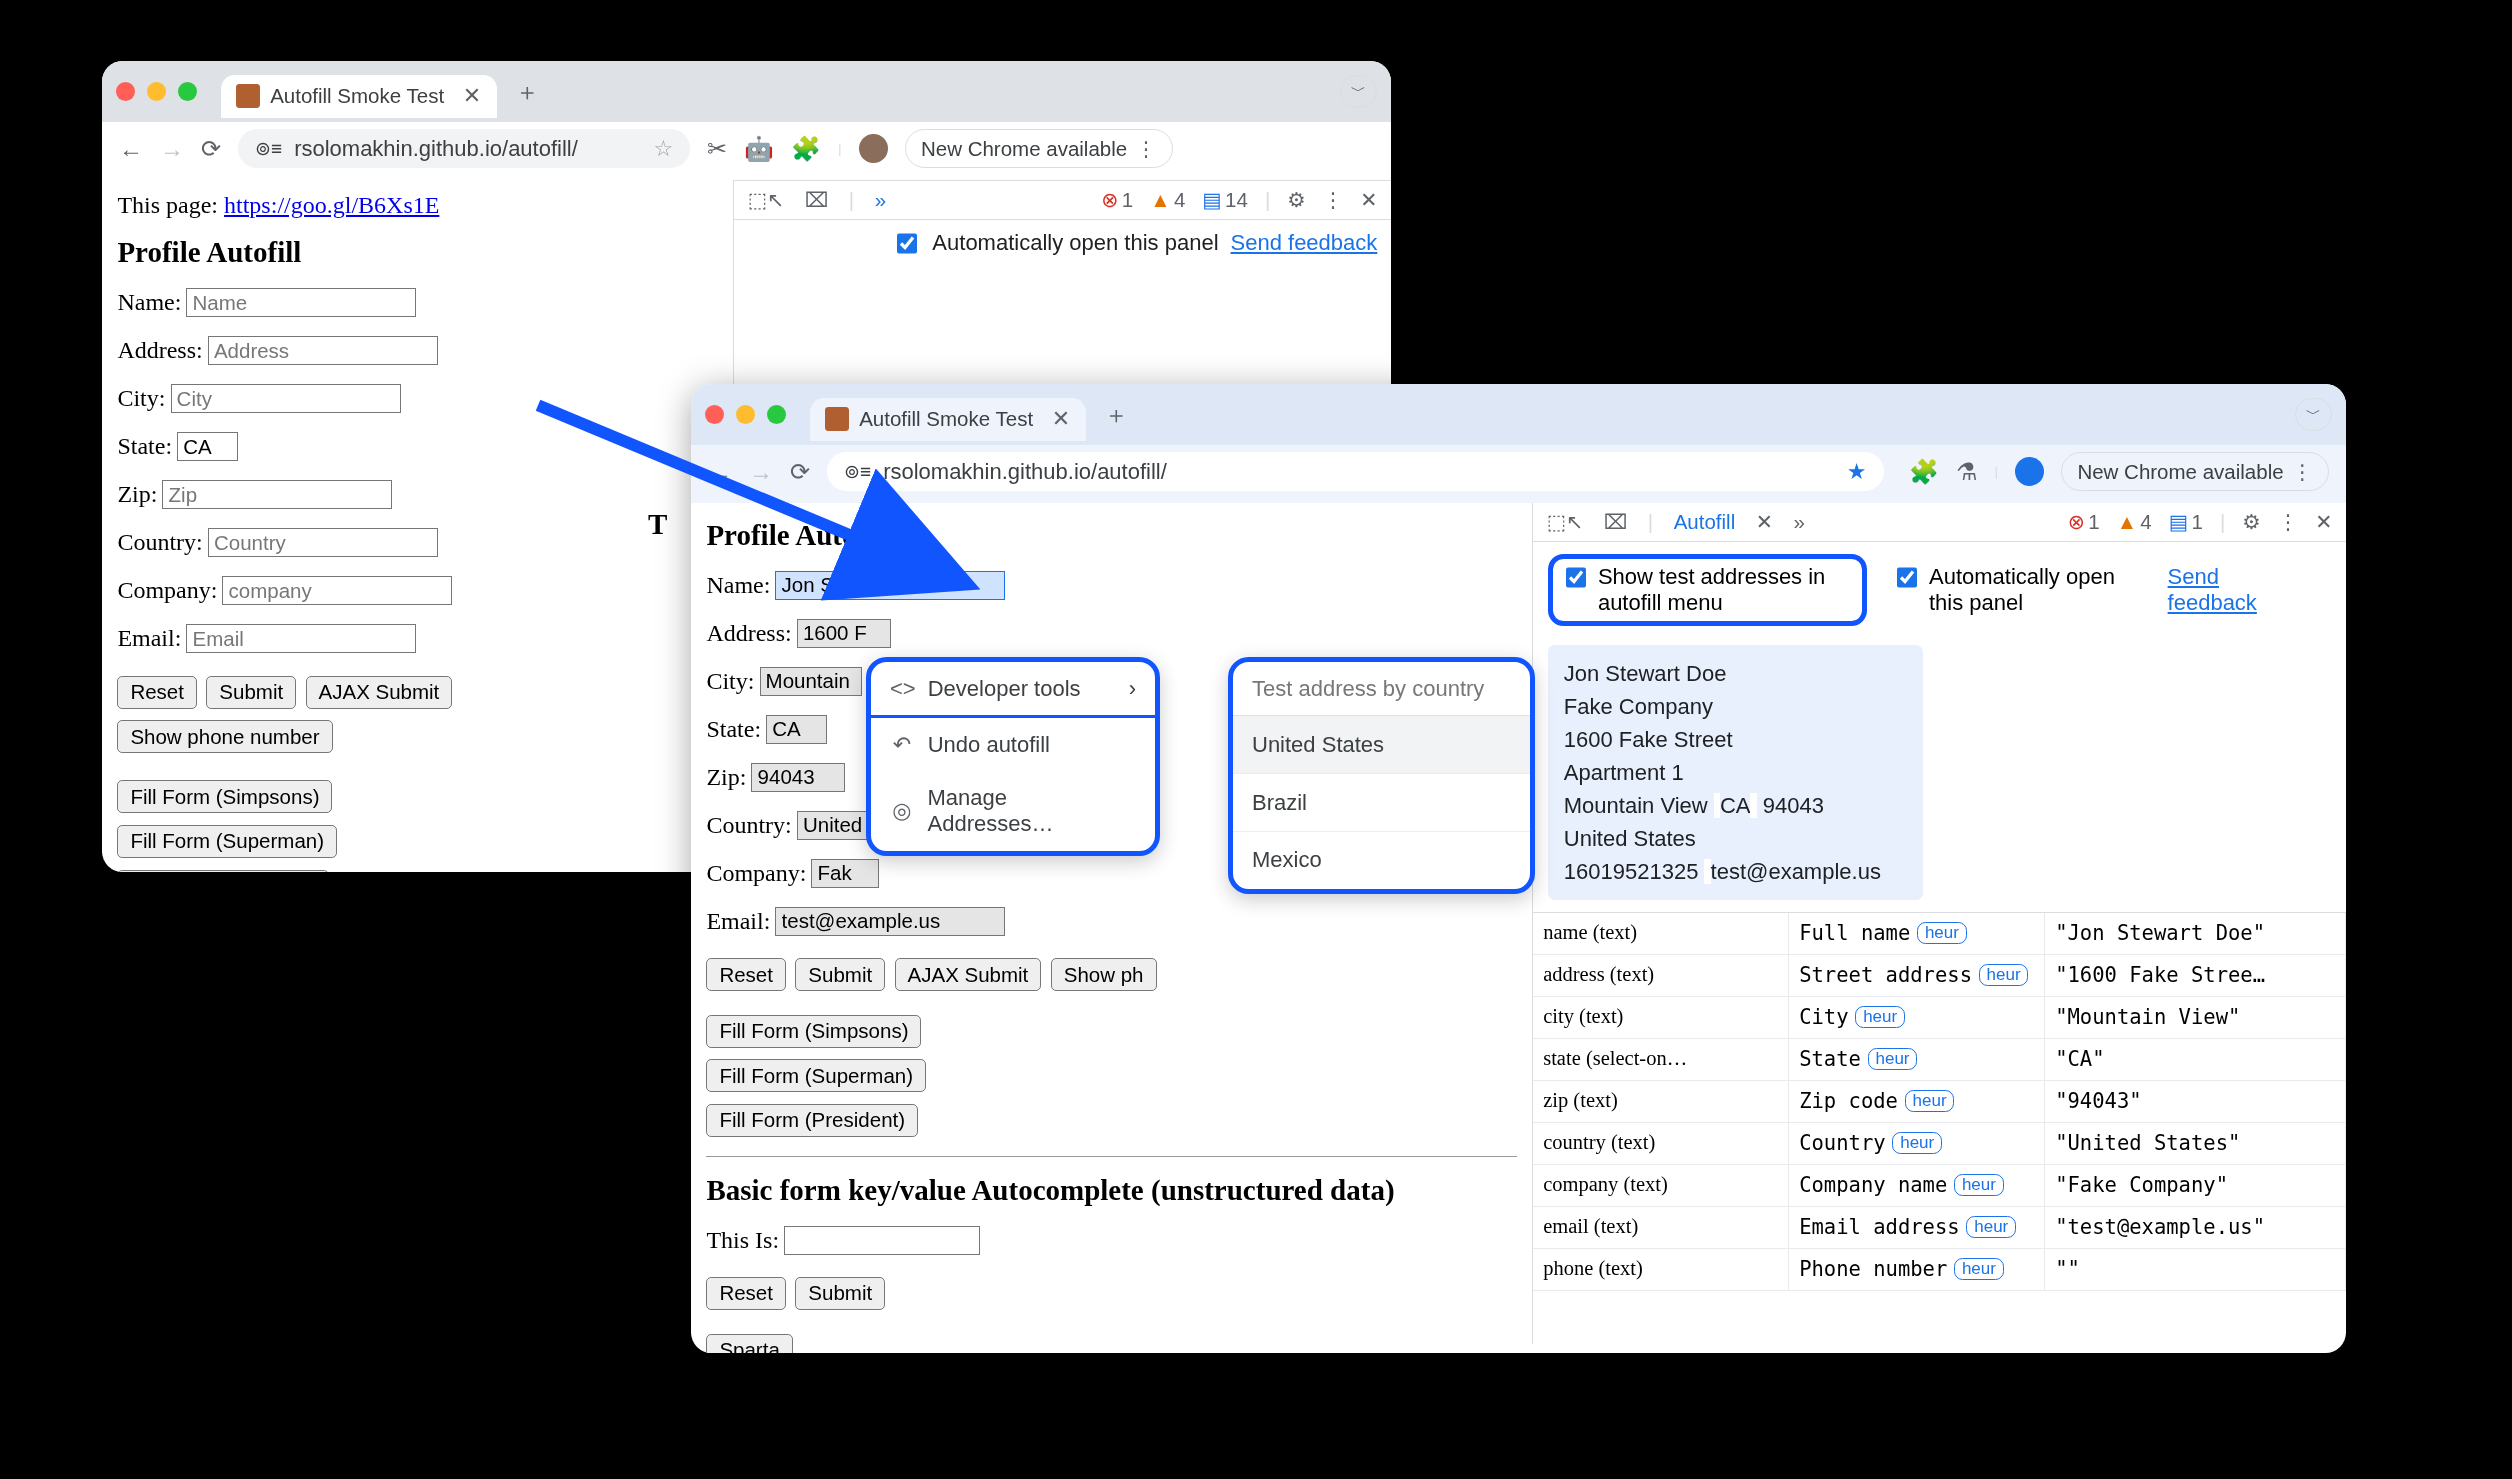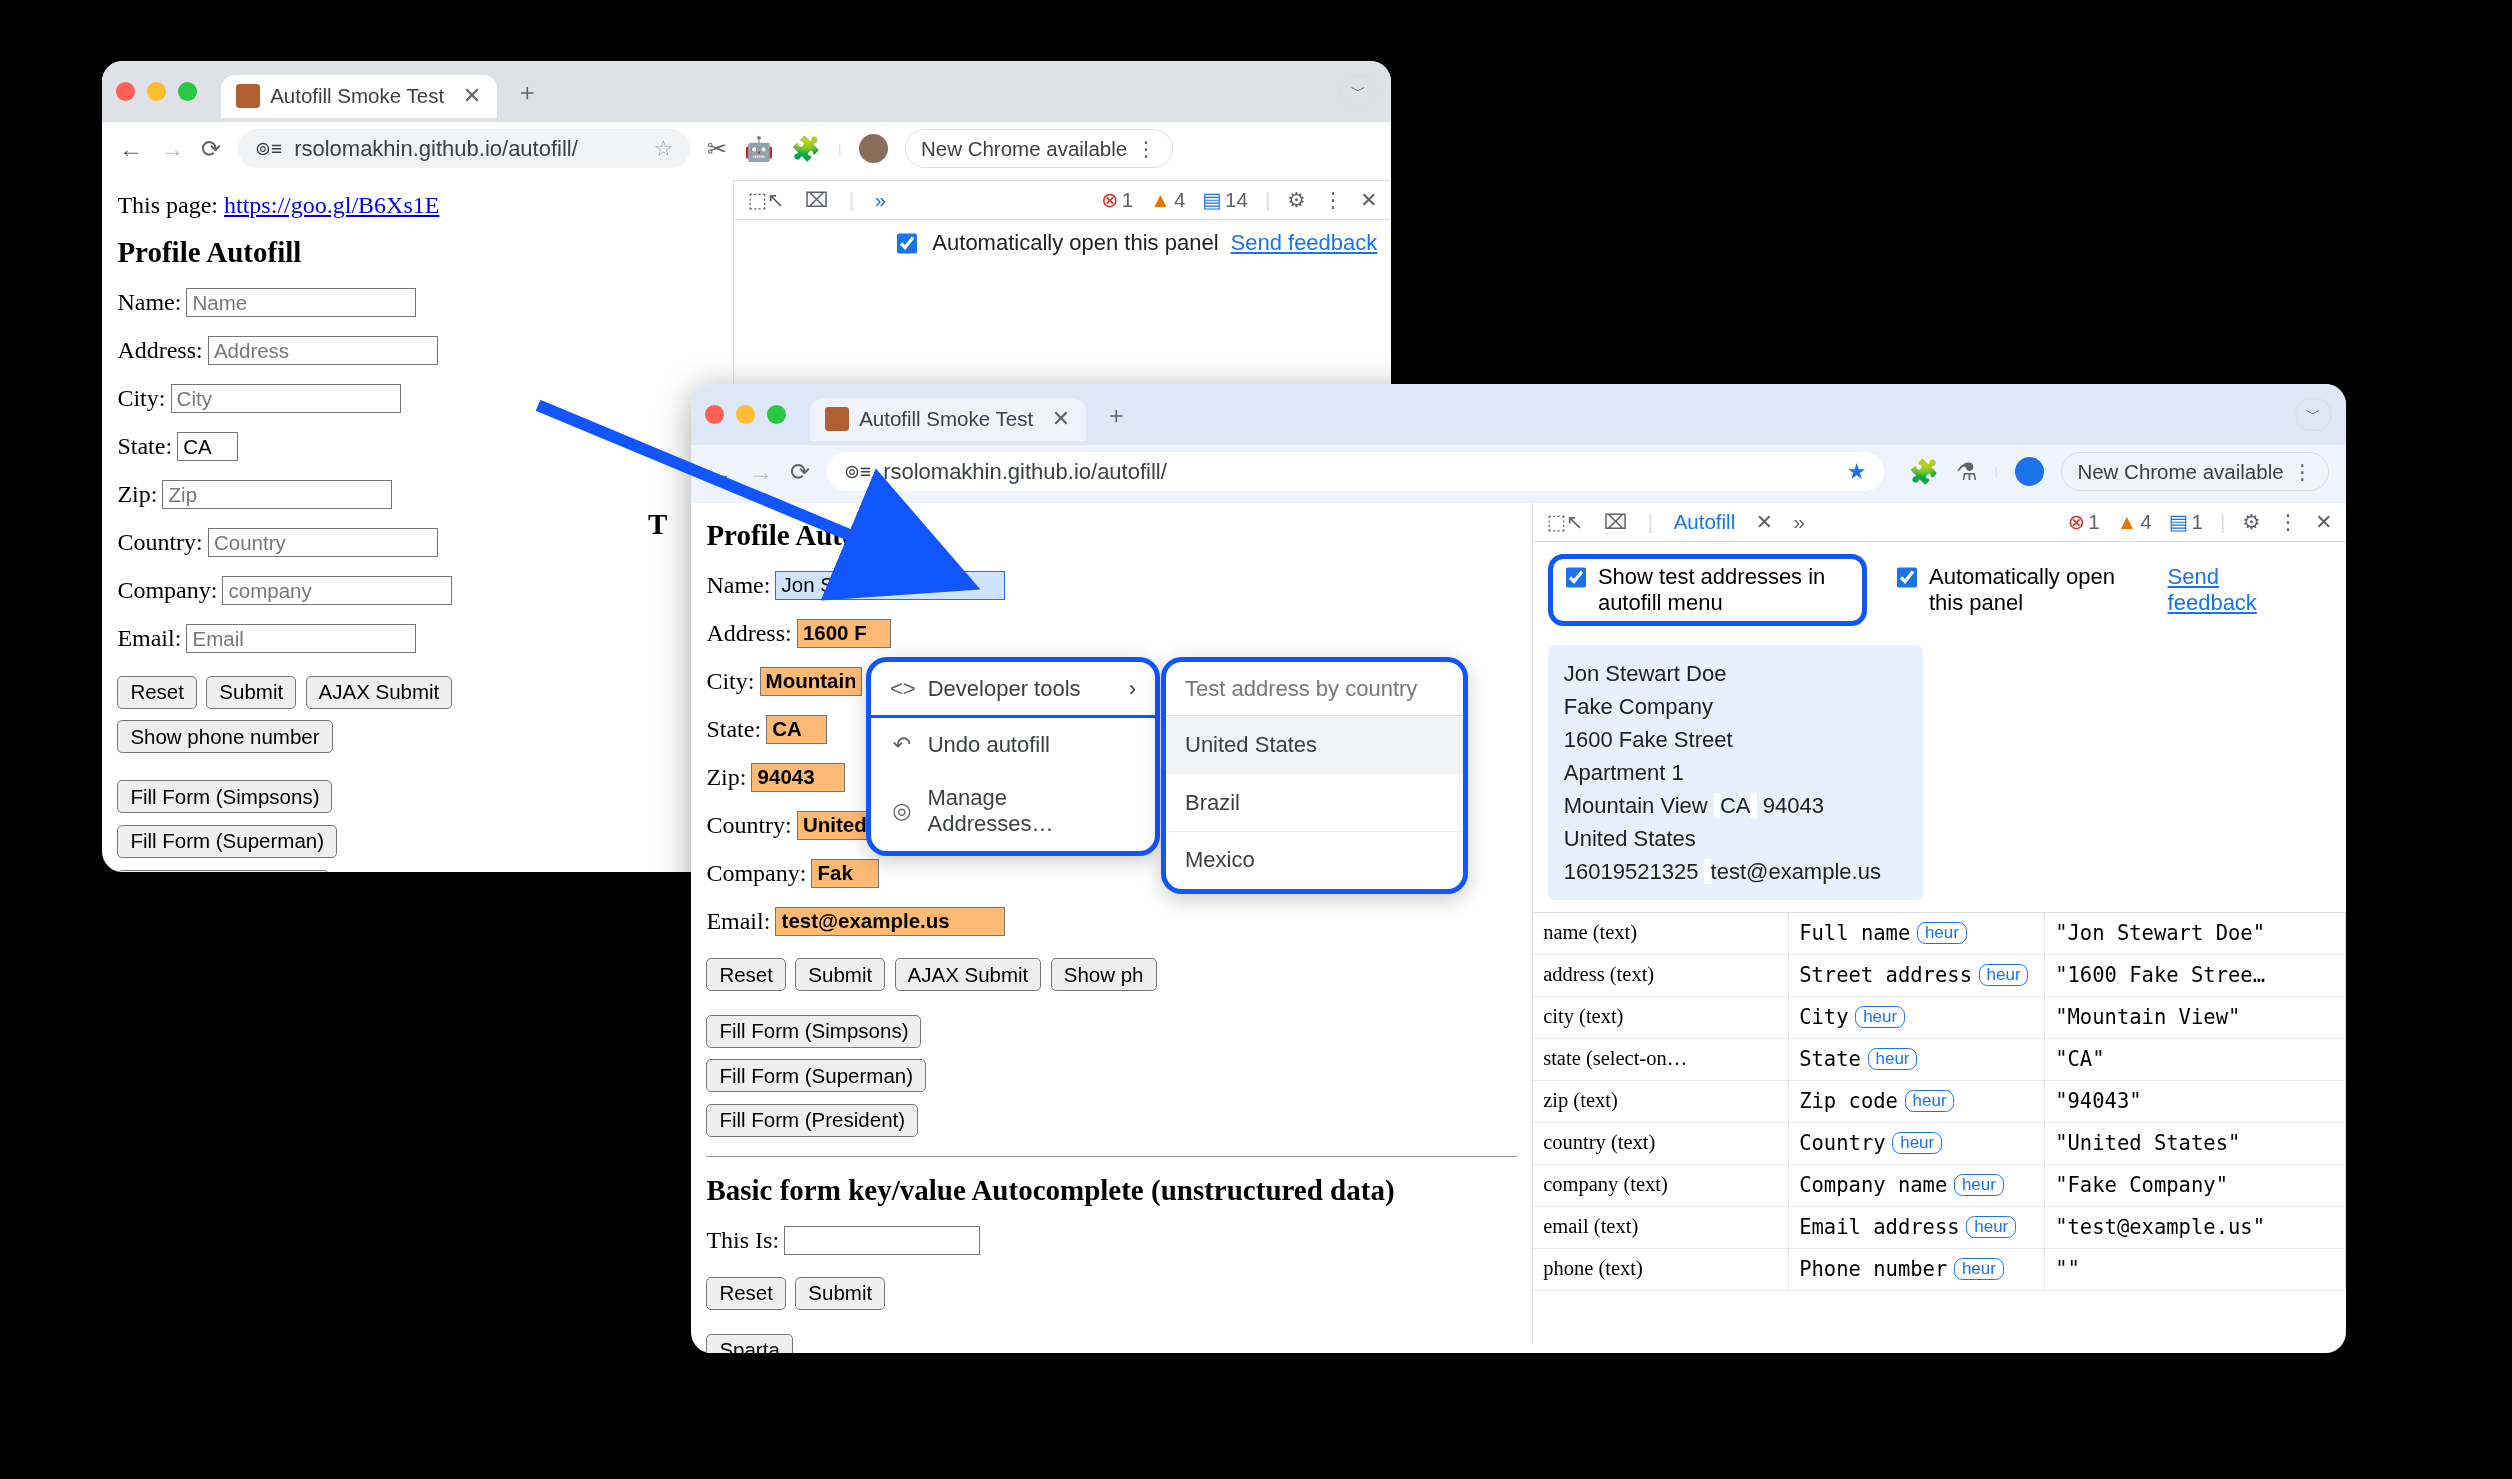--- a/index.html
+++ b/index.html
@@ -108,21 +108,21 @@
   .dt-sub a{color:#1a73e8;text-decoration:underline;}
   .chk{width:20.5px;height:20.5px;accent-color:#1a73e8;}
 
   
   .win2 .tabstrip{background:#dde7f6;}
   .win2 .tab{background:#eef3fc;}
   .win2 .toolbar{background:#eef3fc;}
   .win2 .omnibox{background:#fff;}
 
   .win2 .page input.hl{background:#cfe3ff;border:0.9px solid #1a73e8;}
-  .win2 .page input.hl2{background:#fdba74;font-weight:bold;}
+  .win2 .page input.hl2{background:#e5e5e5;}
 
   
   .afmenu{
     position:absolute;
     border:5.1px solid #1155ff;border-radius:20.5px;
     background:#fff;
     box-shadow:0 5.1px 20.5px rgba(0,0,0,.2);
     font-family:Arial,sans-serif;font-size:22px;color:#3c4043;
     overflow:hidden;
   }
@@ -518,21 +518,21 @@
   <div class="row">
     <span class="ic">↶</span>
     <span>Undo autofill</span>
   </div>
   <div class="row">
     <span class="ic">◎</span>
     <span>Manage Addresses…</span>
   </div>
 </div>
 
-<div class="submenu" style="left:1161px;top:657px;width:307px;">
+<div class="submenu" style="left:1228px;top:657px;width:307px;">
   <div class="shdr">Test address by country</div>
   <div class="opt sel">United States</div>
   <div class="opt">Brazil</div>
   <div class="opt" style="border-bottom:none">Mexico</div>
 </div>
 
 <svg class="arrow" style="left:521px;top:388px;width:469px;height:222px;" viewBox="0 0 550 260" width="469" height="222">
   <defs>
       <marker id="ah" markerWidth="12" markerHeight="12" refX="9" refY="6" orient="auto">
     <path d="M0,0 L12,6 L0,12 Z" fill="#1155ff"></path>

